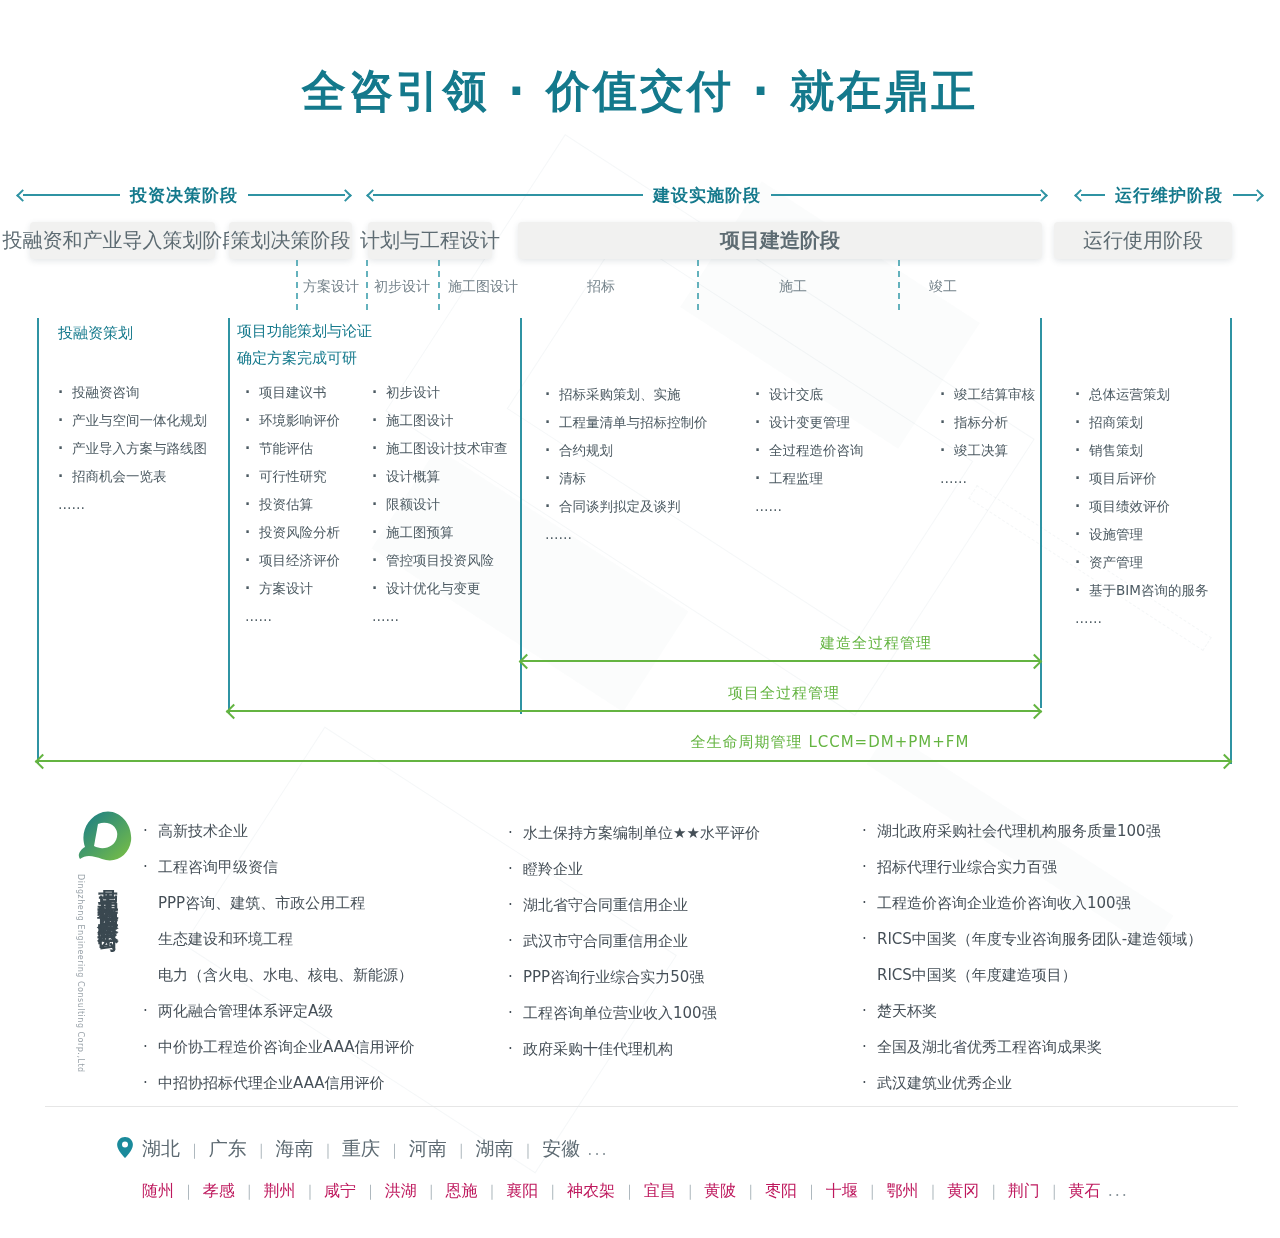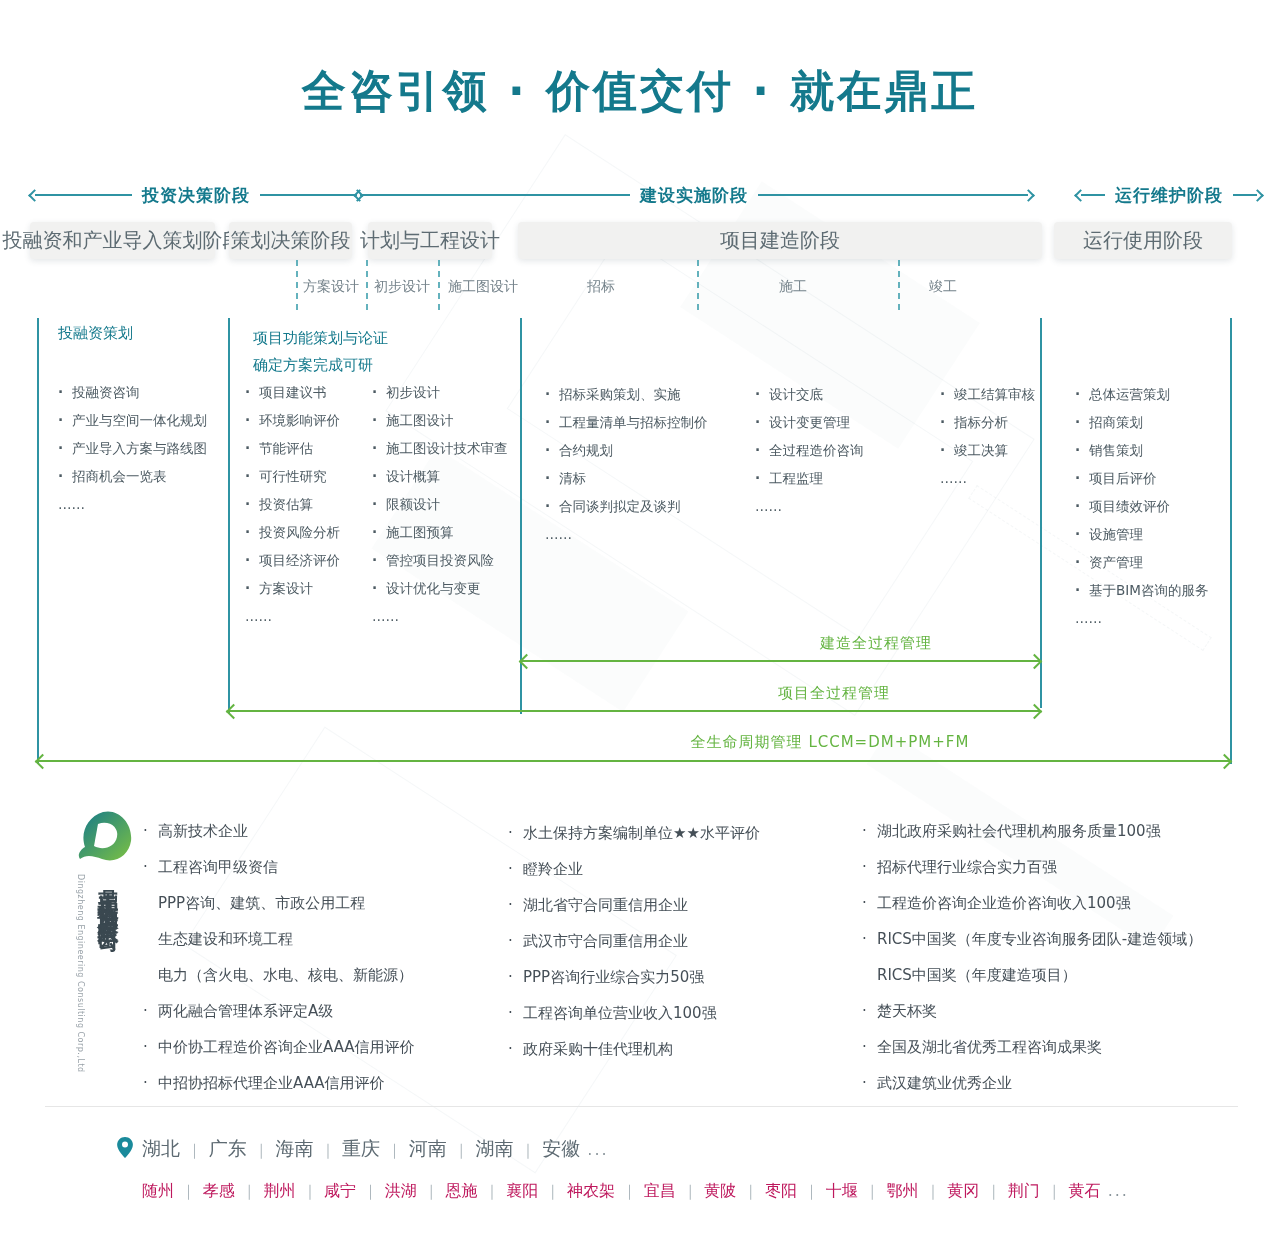--- a/index.html
+++ b/index.html
@@ -81,46 +81,46 @@
     <i style="left:530px;top:330px;width:420px;height:210px;transform:rotate(33deg);"></i>
     <i class="f" style="left:700px;top:240px;width:260px;height:150px;transform:rotate(33deg);"></i>
     <i class="f" style="left:380px;top:520px;width:300px;height:120px;transform:rotate(33deg);"></i>
     <i style="left:220px;top:820px;width:420px;height:260px;transform:rotate(33deg);"></i>
     <i class="f" style="left:850px;top:820px;width:340px;height:40px;transform:rotate(33deg);"></i>
     <i style="left:950px;top:560px;width:280px;height:16px;transform:rotate(33deg);border-style:dashed;"></i>
   </div>
 
   <div class="title">全咨引领 · 价值交付 · 就在鼎正</div>
 
-  <div class="phase" style="left:30px;width:332px;">
+  <div class="phase" style="left:18px;width:332px;">
     <span class="chev l"></span>
     <span class="ln"></span>
     <span class="lb">投资决策阶段</span>
     <span class="ln"></span>
     <span class="chev r"></span>
   </div>
-  <div class="phase" style="left:355px;width:678px;">
+  <div class="phase" style="left:368px;width:678px;">
     <span class="chev l"></span>
     <span class="ln"></span>
     <span class="lb">建设实施阶段</span>
     <span class="ln"></span>
     <span class="chev r"></span>
   </div>
   <div class="phase" style="left:1076px;width:186px;">
     <span class="chev l"></span>
     <span class="ln"></span>
     <span class="lb">运行维护阶段</span>
     <span class="ln"></span>
     <span class="chev r"></span>
   </div>
 
   <div class="stagebox" style="left:30px;width:185px;">投融资和产业导入策划阶段</div>
   <div class="stagebox" style="left:229px;width:123px;">策划决策阶段</div>
   <div class="stagebox" style="left:368px;width:124px;">计划与工程设计</div>
-  <div class="stagebox" style="left:518px;width:524px;">项目建造阶段</div>
+  <div class="stagebox" style="left:518px;width:524px;font-weight:bold;">项目建造阶段</div>
   <div class="stagebox" style="left:1054px;width:178px;">运行使用阶段</div>
 
   <span class="sub" style="left:331px;">方案设计</span>
   <span class="sub" style="left:402px;">初步设计</span>
   <span class="sub" style="left:483px;">施工图设计</span>
   <span class="sub" style="left:601px;">招标</span>
   <span class="sub" style="left:793px;">施工</span>
   <span class="sub" style="left:943px;">竣工</span>
   <div class="dash" style="left:296px;"></div>
   <div class="dash" style="left:366px;"></div>
@@ -130,21 +130,21 @@
 
   <div class="vline" style="left:37px;top:318px;height:446px;"></div>
   <div class="vline" style="left:228px;top:318px;height:396px;"></div>
   <div class="vline" style="left:520px;top:318px;height:396px;"></div>
   <div class="vline" style="left:1040px;top:318px;height:390px;"></div>
   <div class="vline" style="left:1230px;top:318px;height:446px;"></div>
 
   <div class="colhdr" style="left:58px;top:320px;">
     <span>投融资策划</span>
   </div>
-  <div class="colhdr" style="left:253px;top:318px;margin-top:7px;">
+  <div class="colhdr" style="left:237px;top:318px;">
     <div>项目功能策划与论证</div>
     <div>确定方案完成可研</div>
   </div>
 
   <div class="svc" style="left:58px;top:384px;">
       <div class="li-row">
         <span class="blt">·</span>
         <span class="txt">投融资咨询</span>
       </div>
       <div class="li-row">
@@ -333,21 +333,21 @@
         <span class="blt">·</span>
         <span class="txt">基于BIM咨询的服务</span>
       </div>
       <div class="li-row">
         <span class="txt">……</span>
       </div>
     </div>
 
   <span class="glabel" style="left:830px;top:634px;margin-left:46px;">建造全过程管理</span>
   <div class="gline" style="left:521px;top:660px;width:519px;"></div>
-  <span class="glabel" style="left:834px;top:684px;">项目全过程管理</span>
+  <span class="glabel" style="left:784px;top:684px;">项目全过程管理</span>
   <div class="gline" style="left:228px;top:710px;width:812px;"></div>
   <span class="glabel" style="left:830px;top:733px;">全生命周期管理 LCCM=DM+PM+FM</span>
   <div class="gline" style="left:37px;top:760px;width:1193px;"></div>
 
   <svg class="pin" style="left:72px;top:810px;" width="64" height="58" viewBox="0 0 64 58">
     <defs>
       <linearGradient id="lg" x1="0" y1="0" x2="1" y2="1">
         <stop offset="0" stop-color="#14798c"></stop>
         <stop offset="1" stop-color="#7cc142"></stop>
       </linearGradient>

